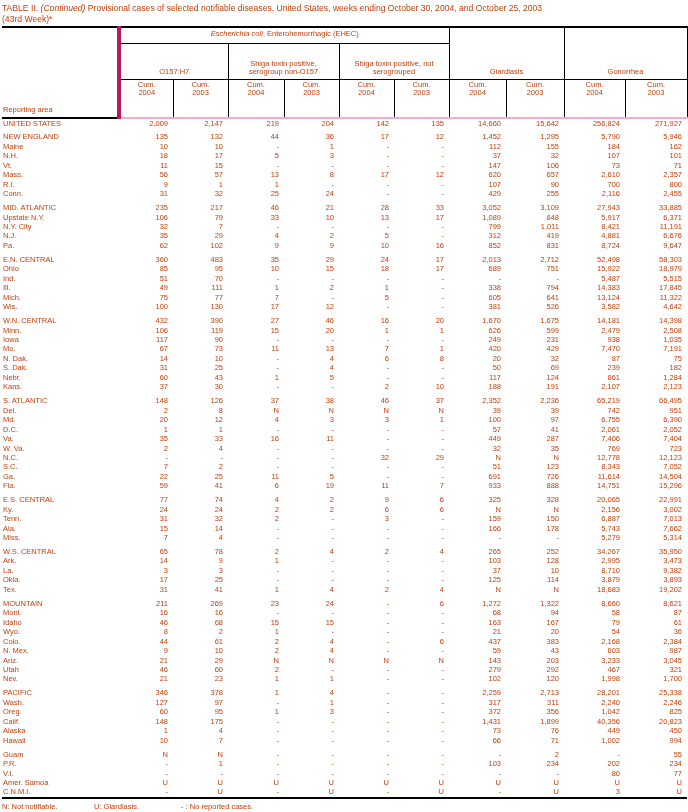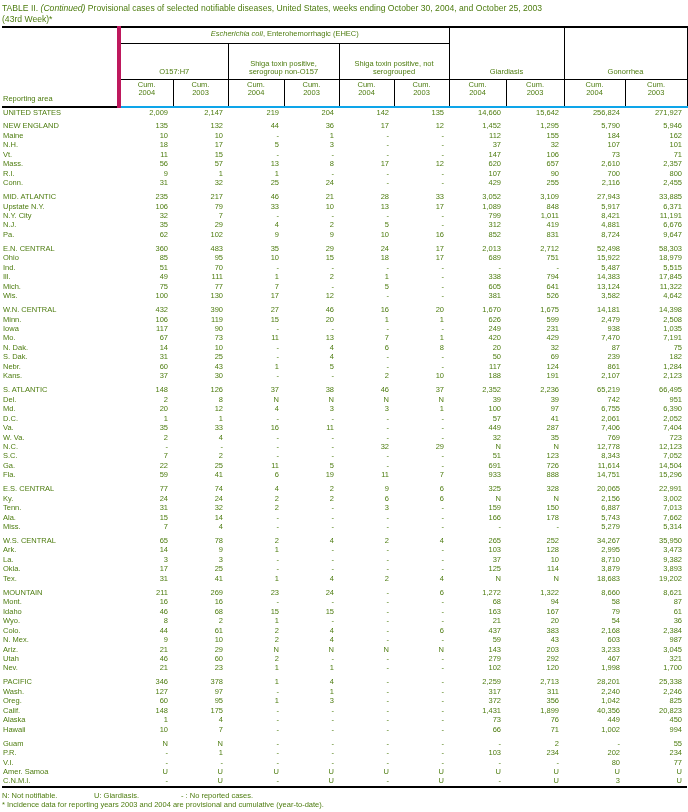--- a/index.html
+++ b/index.html
@@ -1,18 +1,18 @@
 <!DOCTYPE html>
 <html><head>
 <meta charset="utf-8">
 <style>
   html,body{margin:0;padding:0;background:#fff;}
   .page{
     width:688px;height:812px;box-sizing:border-box;
-    background:#fff;color:#4d7c0f;
+    background:#fff;color:#c2410c;
     font-family:"Liberation Sans","DejaVu Sans",sans-serif;
     padding:3px 1px 0 2px;position:relative;overflow:hidden;
   }
   .title{font-size:8.6px;line-height:11px;margin-bottom:1px;}
   .title i{font-style:italic;}
 
   table.tbl{border-collapse:collapse;table-layout:fixed;width:685px;border-bottom:2px solid #000;}
   .tbl th,.tbl td{box-sizing:border-box;}
 
   thead th{
@@ -35,22 +35,22 @@
   .th-side{
     border-top:2px solid #000;border-left:1px solid #000;border-bottom:1px solid #000;
     vertical-align:bottom;padding-bottom:2px;
   }
   .th-last{border-right:1px solid #000;}
   .th-group{
     border-left:1px solid #000;border-right:1px solid #000;border-bottom:1px solid #000;
     vertical-align:bottom;padding:16px 4px 2px 4px;
   }
   .th-cum{
-    border-left:1px solid #000;border-bottom:2px solid #0ea5e9;
-    vertical-align:middle;padding:1px 0 8px 0;line-height:8.4px;
+    border-left:1px solid #000;border-bottom:2px solid #f9a8d4;
+    vertical-align:middle;padding:1px 0 19px 0;line-height:8.4px;
   }
   .th-cum-last{border-right:1px solid #000;}
 
   tbody td{
     font-size:7.5px;line-height:9.45px;height:9.45px;
     padding:0 5px 0 0;text-align:right;white-space:nowrap;overflow:hidden;
   }
   tbody td.label{text-align:left;padding:0 0 0 1px;}
   tbody tr.gap td{height:4.5px;line-height:4.5px;font-size:1px;padding:0;}
 

